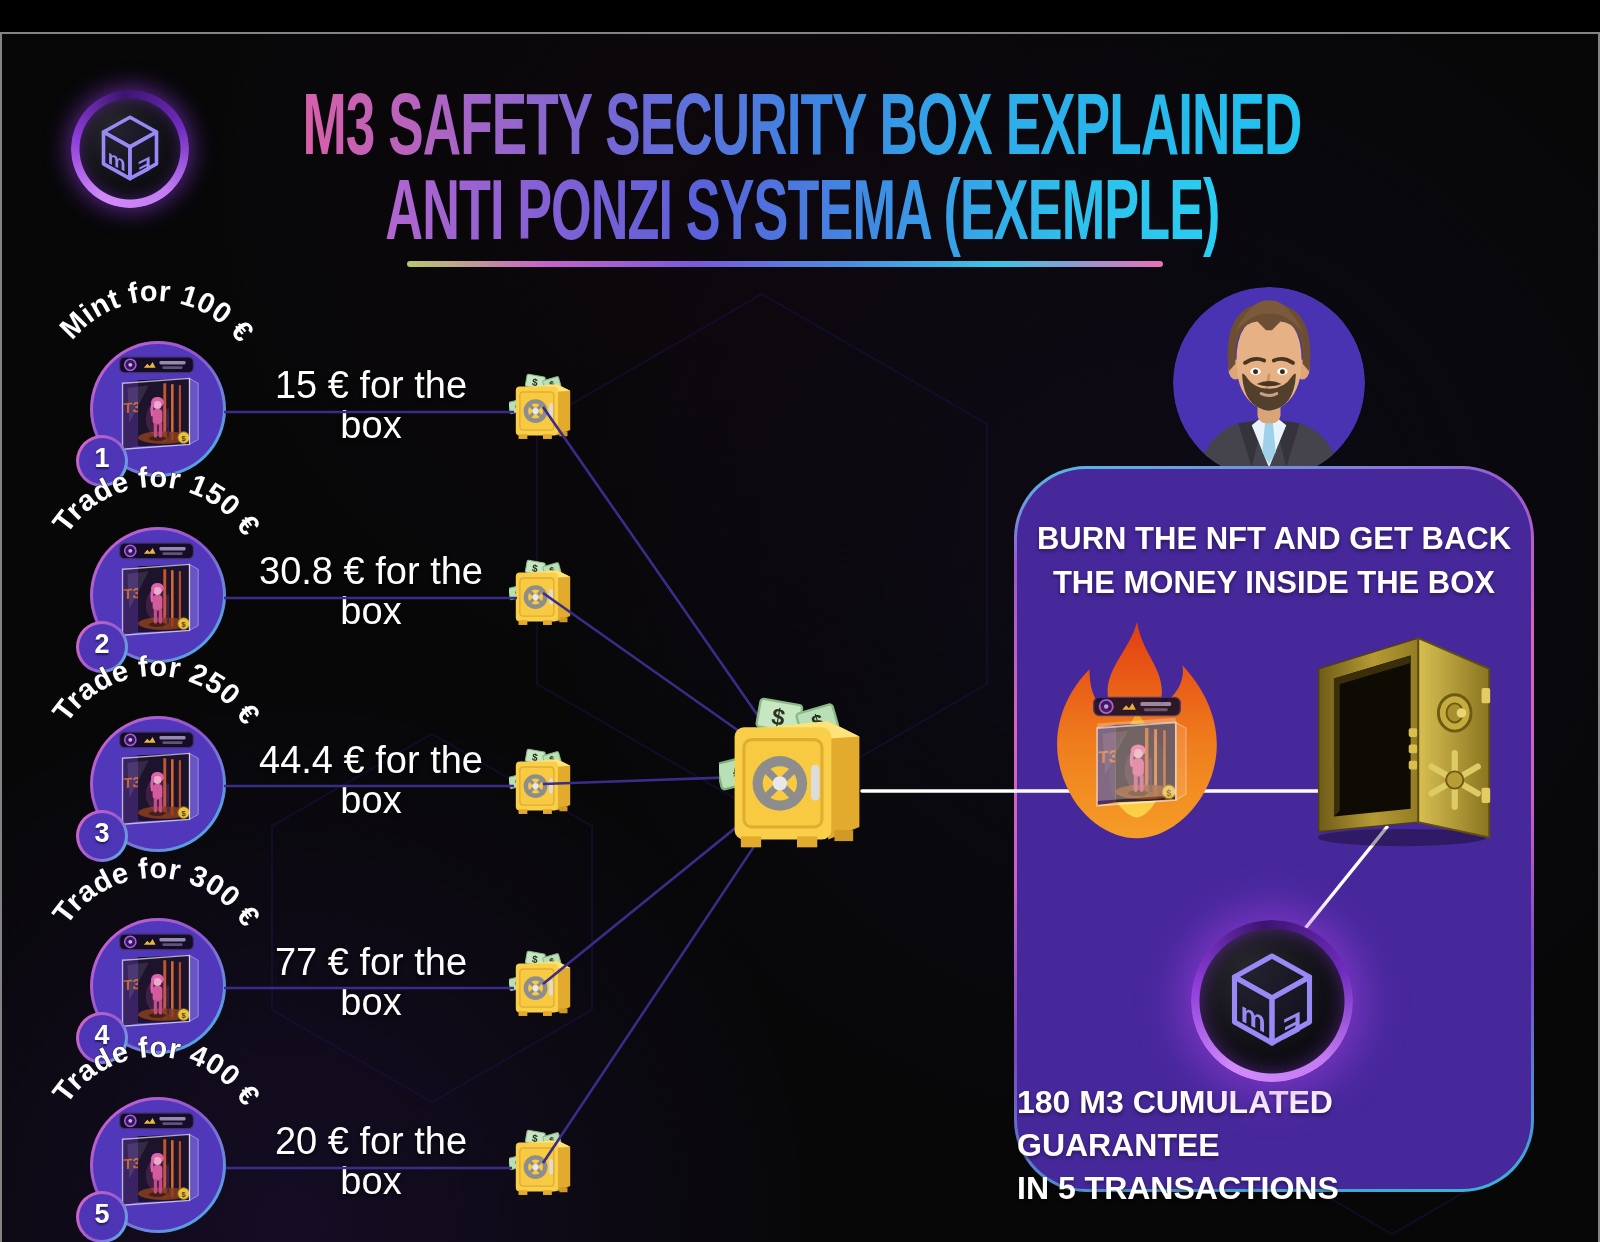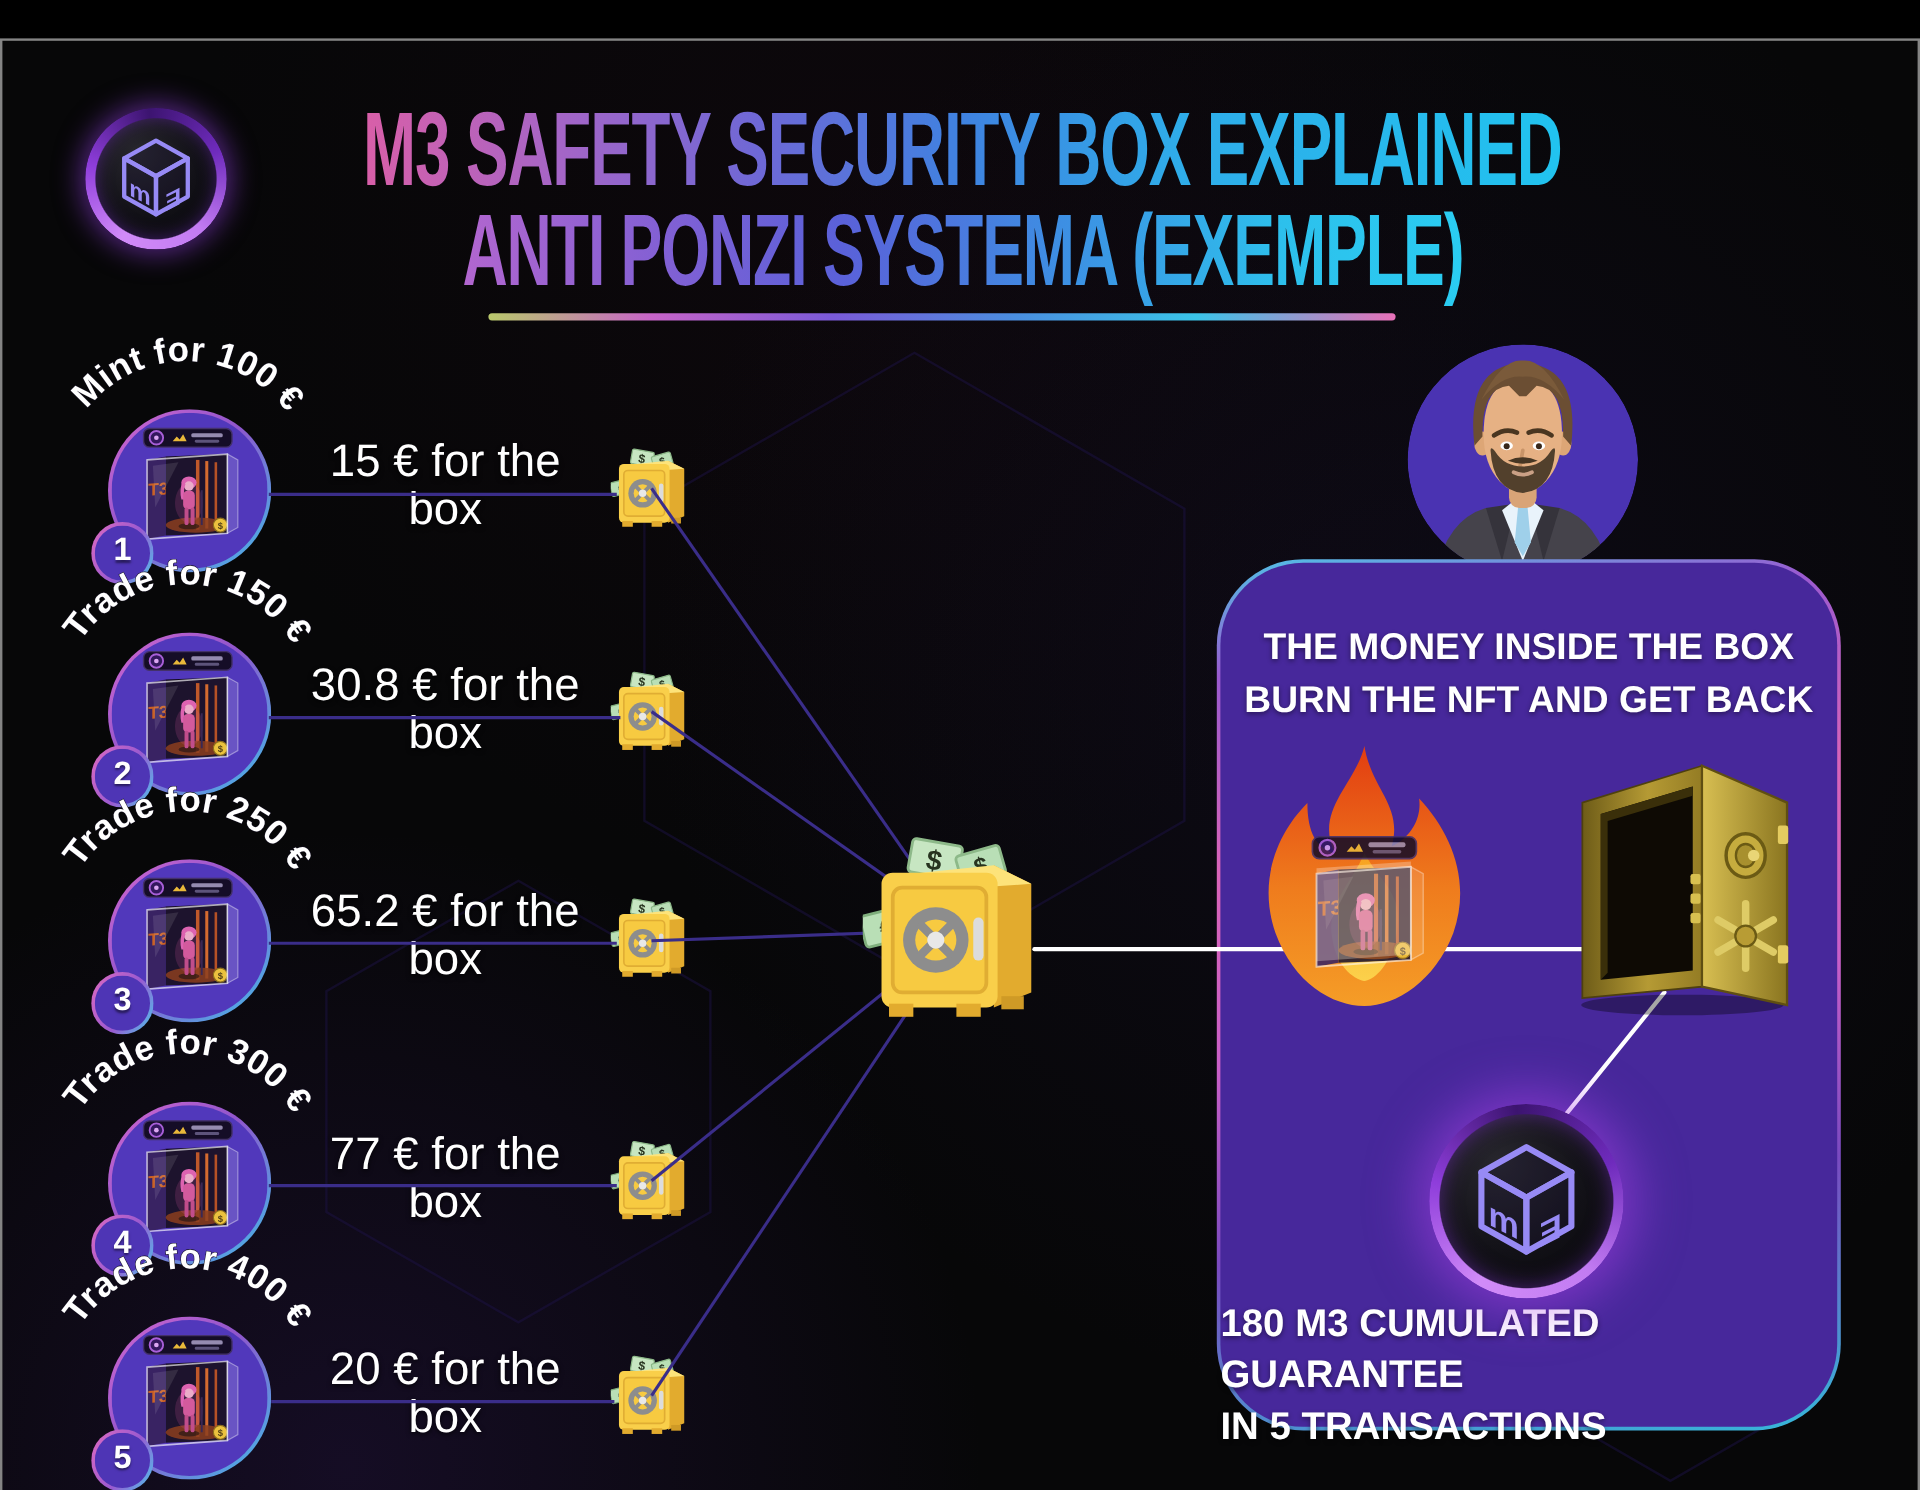--- a/index.html
+++ b/index.html
@@ -321,21 +321,21 @@
     <svg class="arc-svg" viewBox="0 0 310 175">
       <path id="arc-2" d="M54.3,136.1 A105,105 0 0 1 252.9,139.6" fill="none"></path>
       <text text-anchor="middle"><textPath href="#arc-2" startOffset="50%">Trade for 250 €</textPath></text>
     </svg>
     <div class="nft-circle">
       <svg viewBox="0 0 100 112">
           <use href="#nftbox"></use>
         </svg>
     </div>
     <div class="badge">3</div>
-    <div class="price">65.2 € for the box</div>
+    <div class="price">44.4 € for the box</div>
     <div class="mini-safe">
       <svg viewBox="0 0 100 100">
           <use href="#safeicon"></use>
         </svg>
     </div>
   </div>
 
   <div class="step" style="top:777px">
     <svg class="arc-svg" viewBox="0 0 310 175">
       <path id="arc-3" d="M54.3,136.1 A105,105 0 0 1 252.9,139.6" fill="none"></path>
@@ -382,22 +382,22 @@
 
   <div class="avatar abs">
     <svg viewBox="0 0 100 100" style="width:100%;height:100%">
         <use href="#avataricon"></use>
       </svg>
   </div>
 
   <div class="panel-wrap abs">
     <div class="panel">
       <div class="panel-title">
+        <div>BURN THE NFT AND GET BACK</div>
         <div>THE MONEY INSIDE THE BOX</div>
-        <div>BURN THE NFT AND GET BACK</div>
       </div>
       <div class="panel-footer">
         <div>180 M3 CUMULATED GUARANTEE</div>
         <div>IN 5 TRANSACTIONS</div>
       </div>
     </div>
   </div>
 
   <svg class="whitelines abs" viewBox="0 0 1600 1242">
     <g stroke="#ffffff" stroke-width="3.5" fill="none" stroke-linecap="round">

